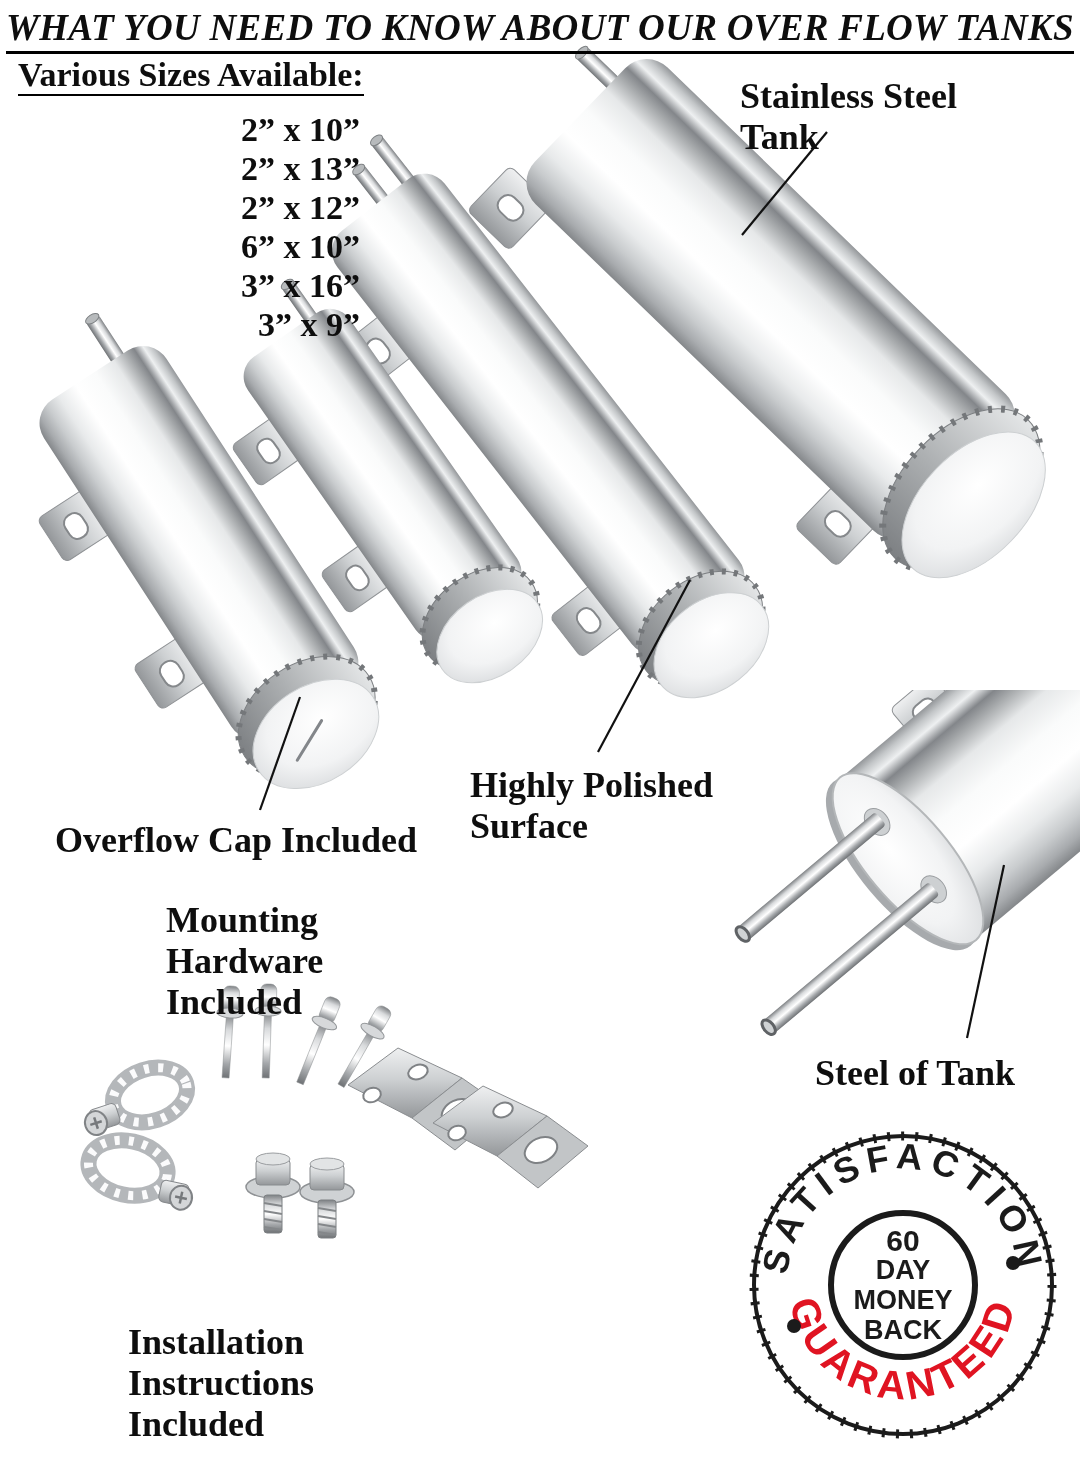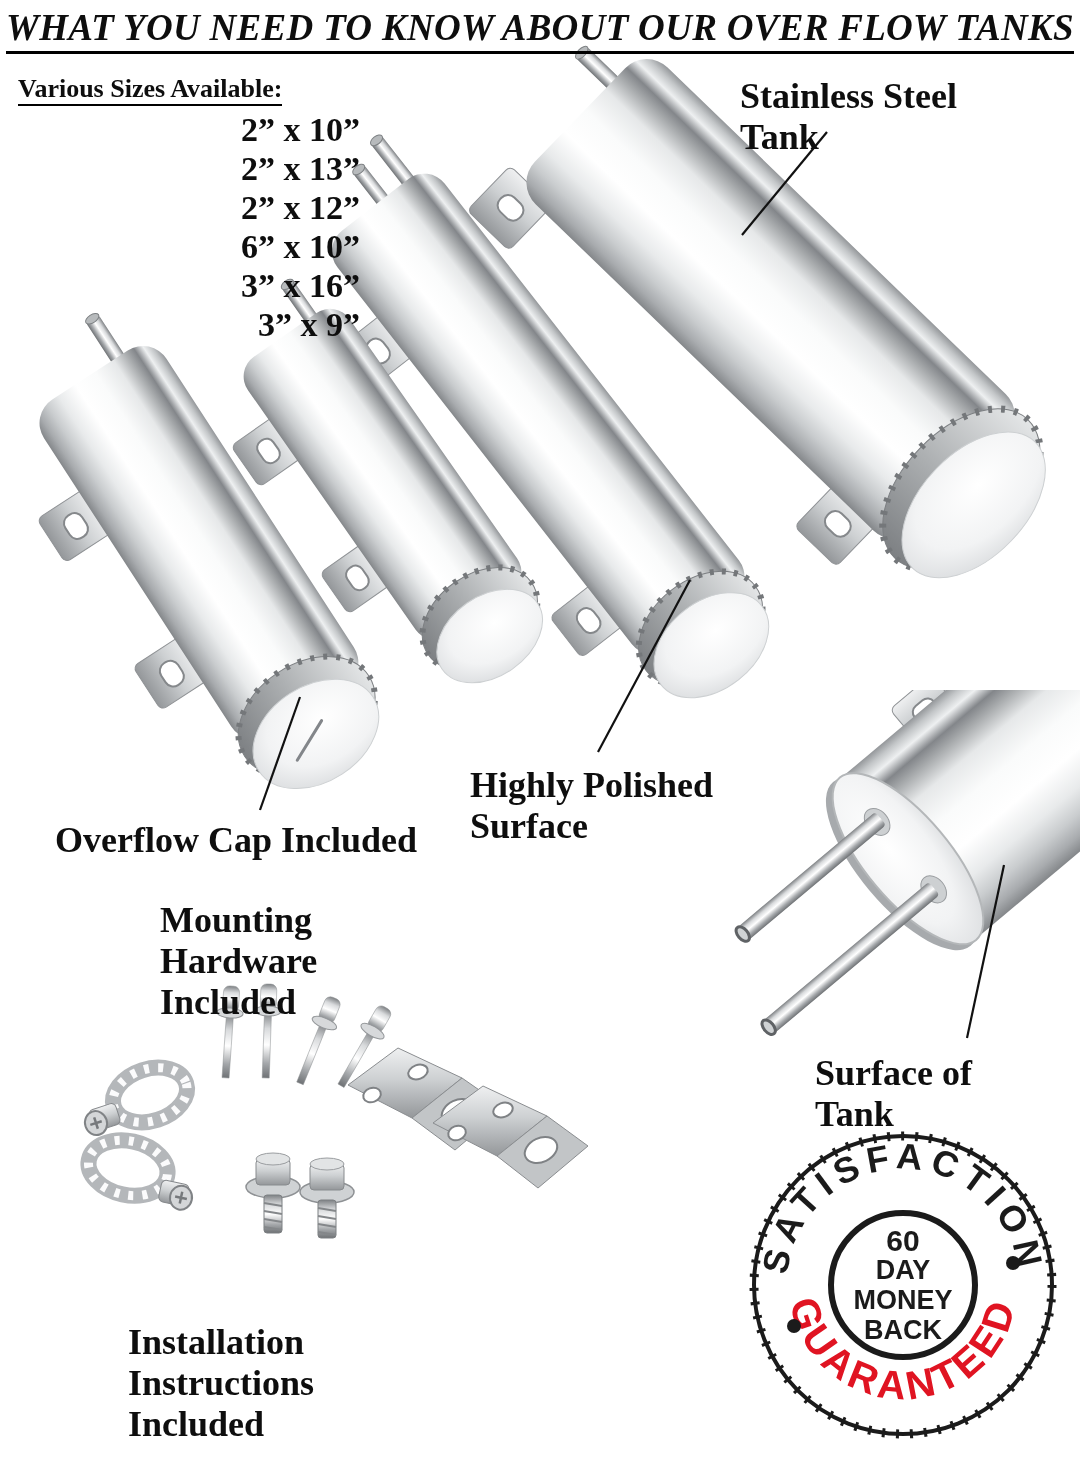--- a/index.html
+++ b/index.html
@@ -3,21 +3,21 @@
 <meta charset="utf-8">
 <style>
   html,body{margin:0;padding:0;background:#fff;}
   #canvas{position:relative;width:1080px;height:1459px;background:#ffffff;overflow:hidden;
           font-family:"Liberation Serif",serif;color:#0e0e0e;}
   #art{position:absolute;left:0;top:0;}
   .label{position:absolute;text-align:left;font-weight:bold;font-size:36px;line-height:41px;}
   .title{position:absolute;left:0;top:6px;width:1080px;text-align:center;
          font-weight:bold;font-size:37px;letter-spacing:.3px;}
   .title span{border-bottom:3px solid #000;padding-bottom:3px;font-style:italic;}
-  .sizes-head{position:absolute;left:18px;top:74px;font-weight:bold;font-size:26px;}
+  .sizes-head{position:absolute;left:18px;top:56px;font-weight:bold;font-size:34px;}
   .sizes-head span{border-bottom:2px solid #000;padding-bottom:1px;}
   .sizes-list{position:absolute;left:18px;top:110px;width:342px;text-align:right;
               font-weight:bold;font-size:34px;}
   .sizes-list div{height:39px;line-height:39px;}
 </style>
 </head>
 <body>
 
 <div id="canvas">
 
@@ -286,27 +286,27 @@
 
 <div class="label" style="left:55px;top:820px;width:370px;">
   <div>Overflow Cap Included</div>
 </div>
 
 <div class="label" style="left:470px;top:765px;width:260px;">
   <div>Highly Polished</div>
   <div>Surface</div>
 </div>
 
-<div class="label" style="left:160px;top:900px;width:300px;">
+<div class="label" style="left:166px;top:900px;width:300px;">
   <div>Mounting Hardware</div>
   <div>Included</div>
 </div>
 
 <div class="label" style="left:815px;top:1053px;width:240px;">
-  <div>Surface of Tank</div>
+  <div>Steel of Tank</div>
 </div>
 
 <div class="label" style="left:128px;top:1322px;width:344px;">
   <div>Installation Instructions</div>
   <div>Included</div>
 </div>
 
 </div>
 
 </body></html>

